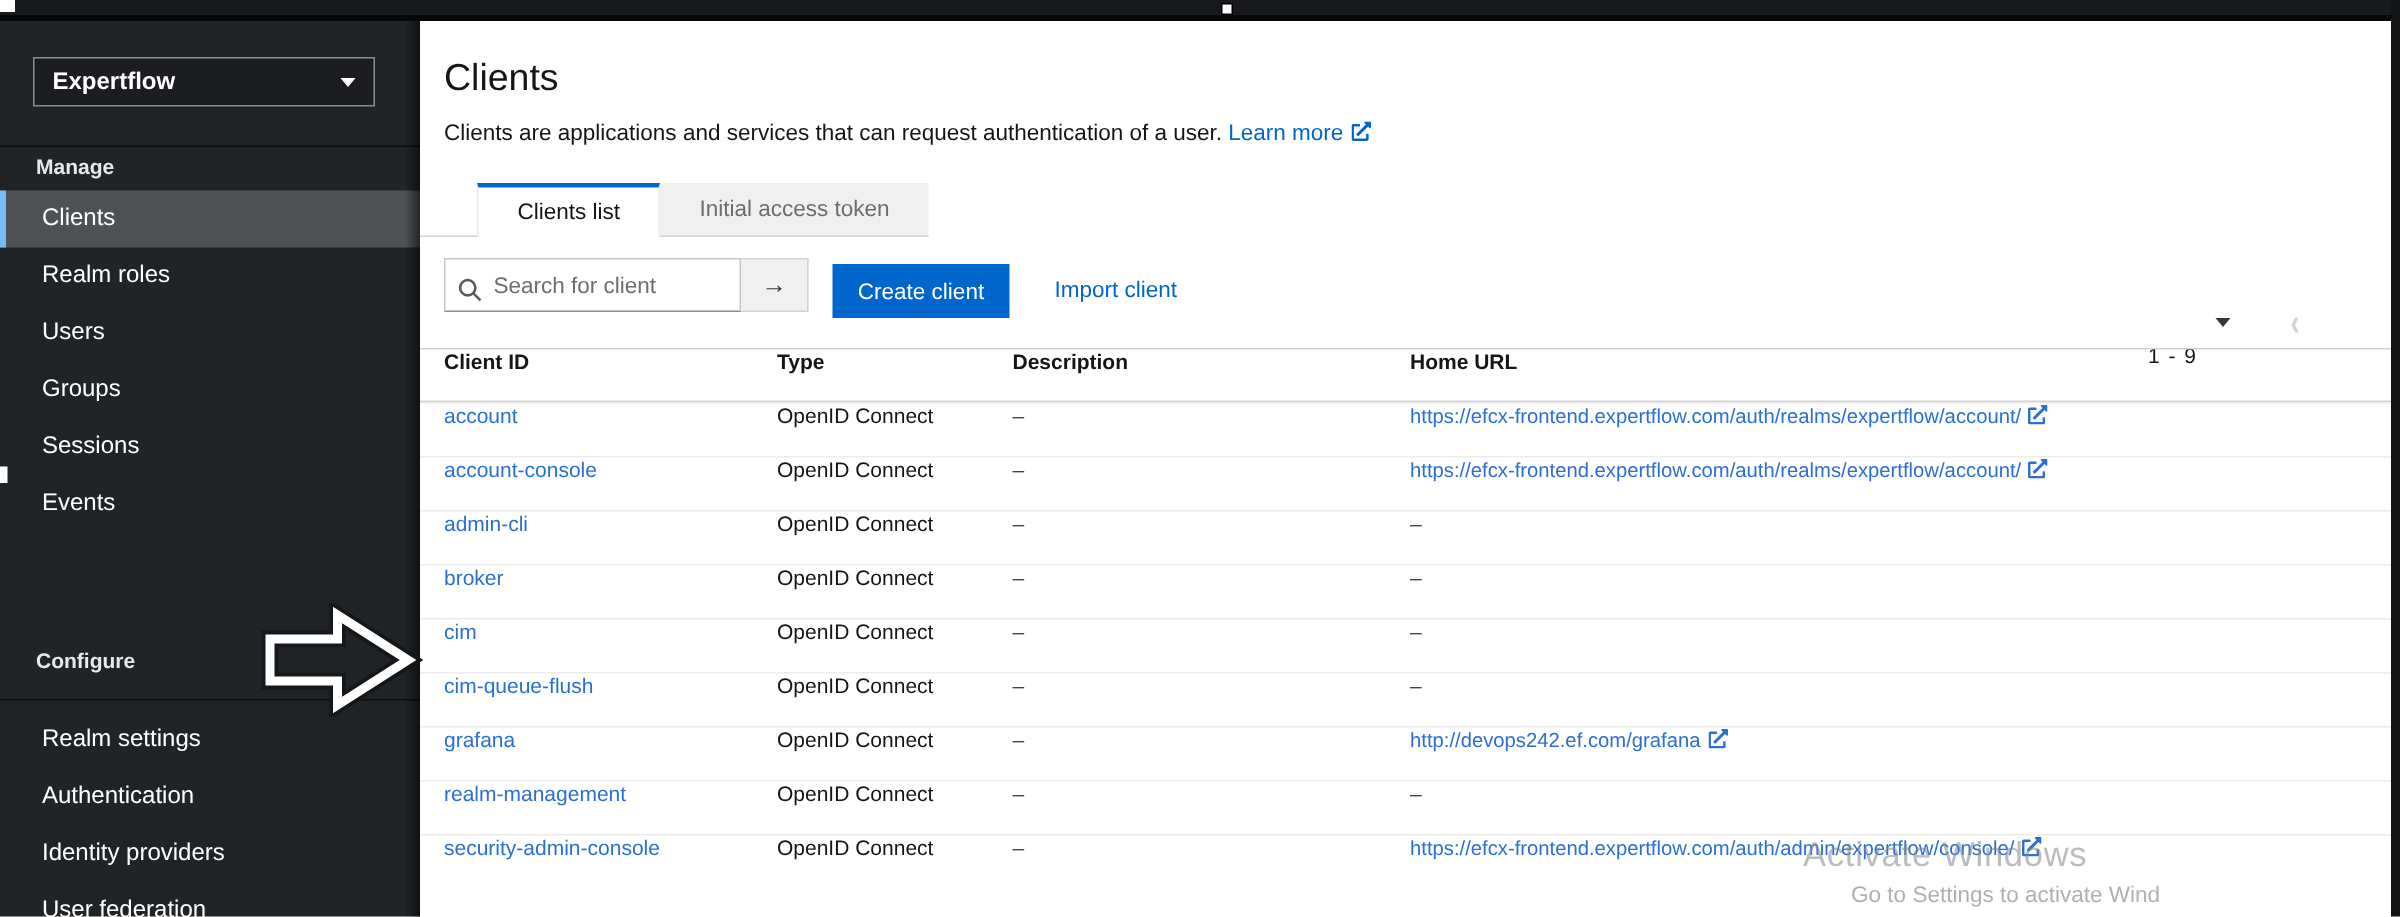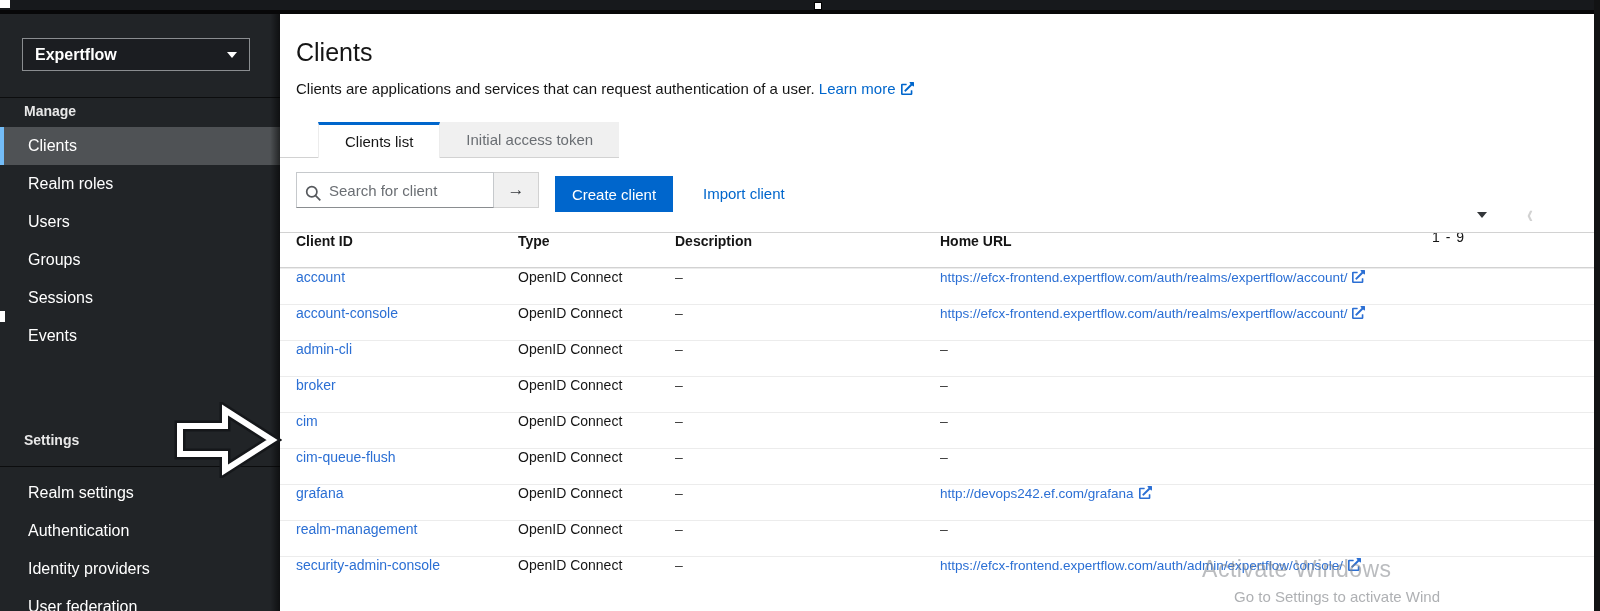--- a/index.html
+++ b/index.html
@@ -116,21 +116,21 @@
   <div class="side-divider" id="divider-1"></div>
   <div class="nav-group-label" id="label-manage">Manage</div>
   <ul class="nav-list" id="nav-manage">
       <li class="nav-item selected">Clients</li>
       <li class="nav-item">Realm roles</li>
       <li class="nav-item">Users</li>
       <li class="nav-item">Groups</li>
       <li class="nav-item">Sessions</li>
       <li class="nav-item">Events</li>
     </ul>
-  <div class="nav-group-label" id="label-configure">Settings</div>
+  <div class="nav-group-label" id="label-configure">Configure</div>
   <div class="side-divider" id="divider-2"></div>
   <ul class="nav-list" id="nav-configure">
       <li class="nav-item">Realm settings</li>
       <li class="nav-item">Authentication</li>
       <li class="nav-item">Identity providers</li>
       <li class="nav-item">User federation</li>
     </ul>
   <div class="shadow"></div>
 </aside>
 

